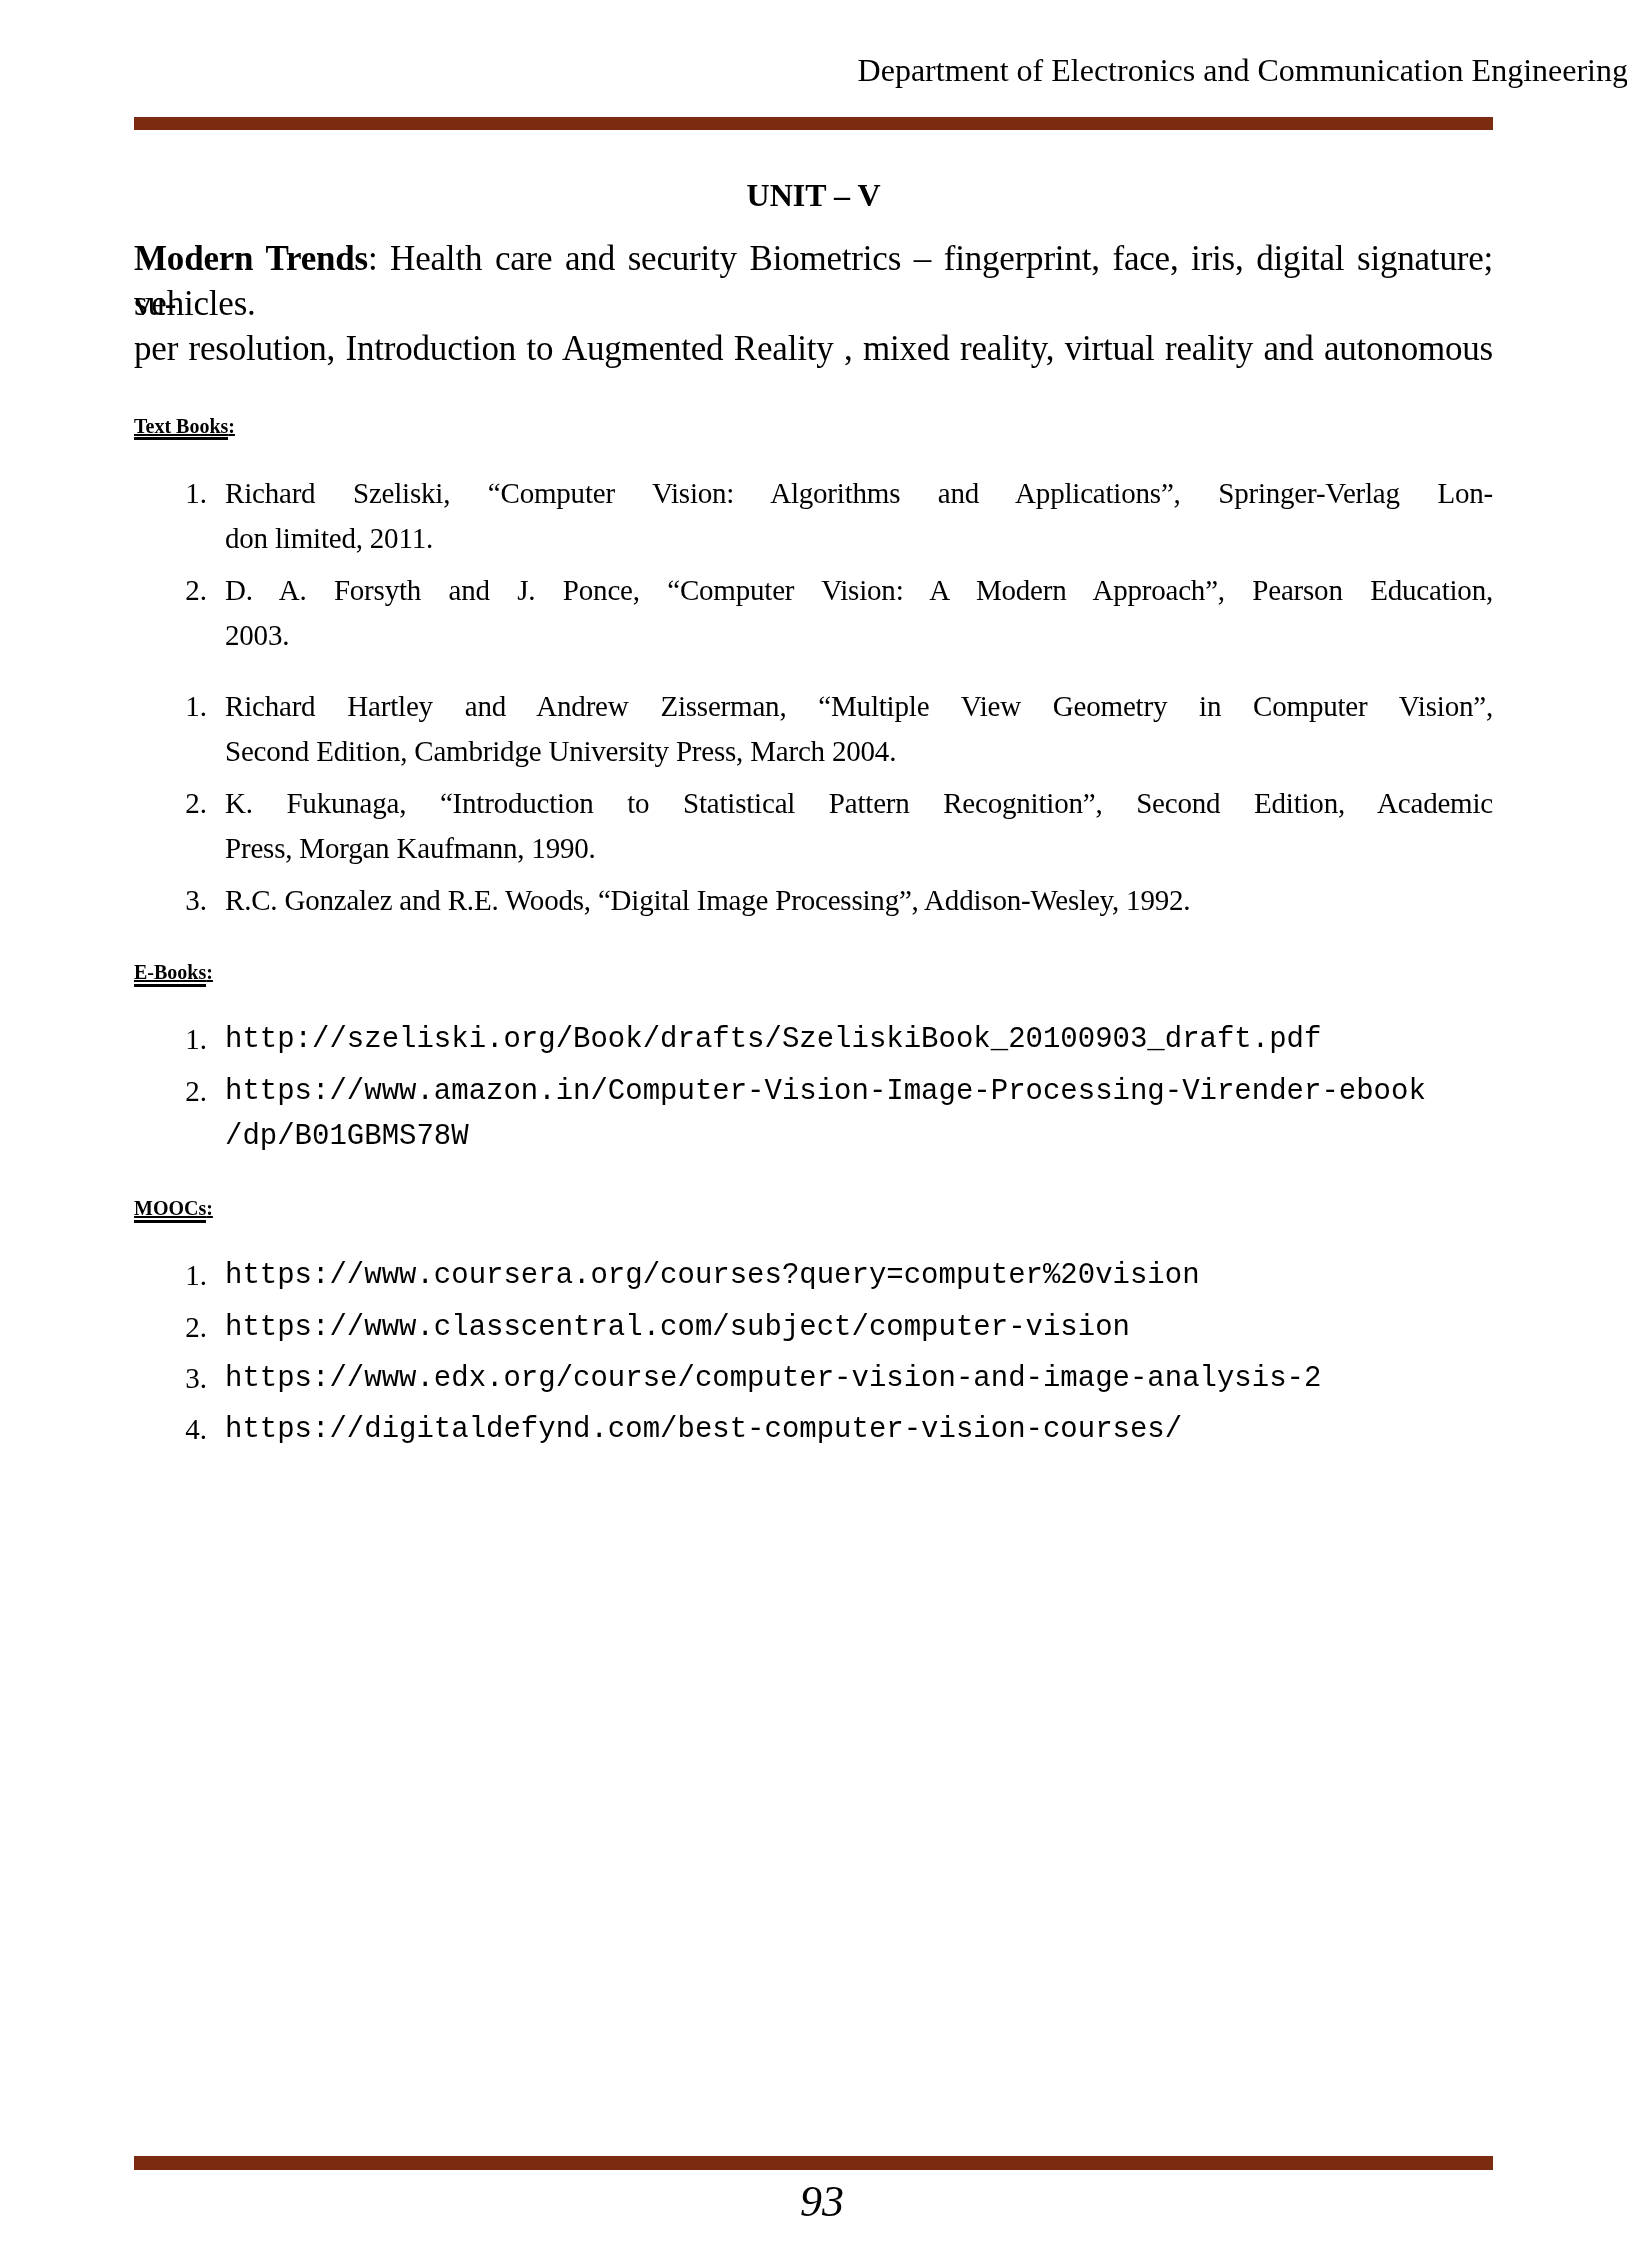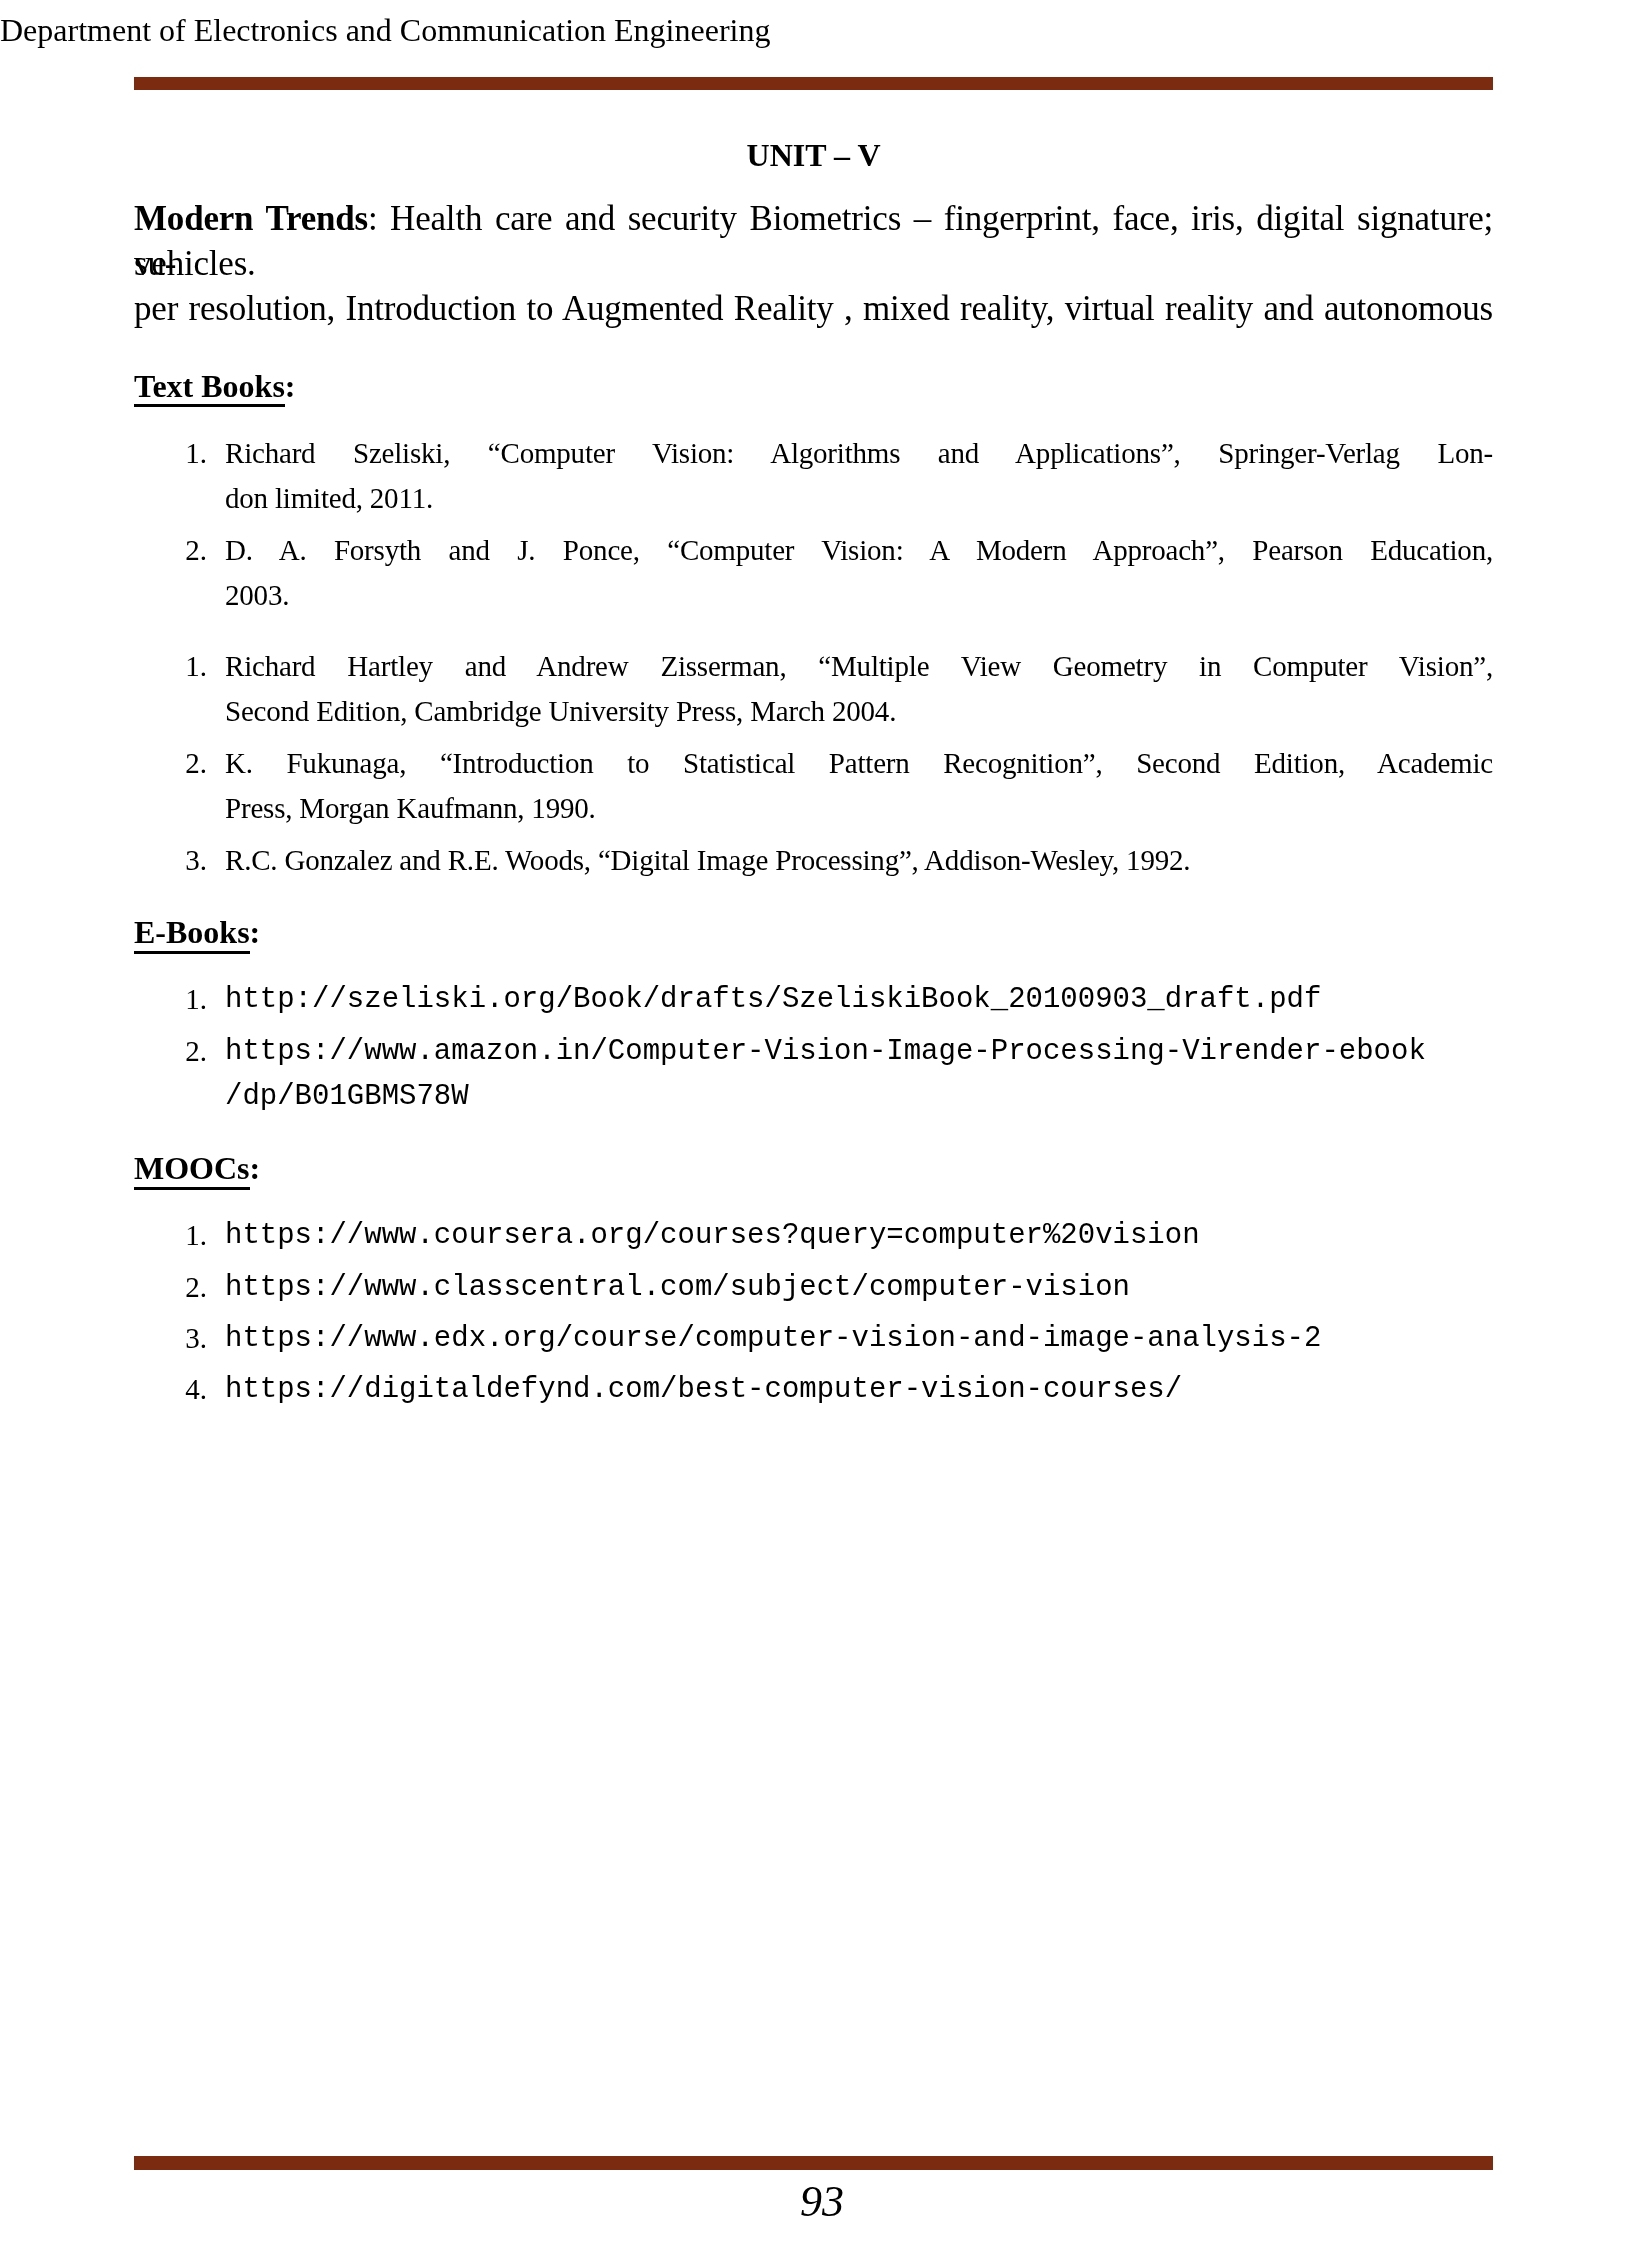--- a/index.html
+++ b/index.html
@@ -11,21 +11,22 @@
     color: #000000;
     font-family: "Liberation Serif", serif;
     overflow: hidden;
   }
   .content { margin: 0 134px; width: 1359px; }
 
   .header-title {
     padding-top: 12.7px;
     font-size: 32px;
     line-height: 35px;
-    text-align: left;
+    text-align: right;
+    margin-top: 40px;
   }
   .rule {
     margin-top: 29px;
     height: 13.5px;
     background: #7b2b10;
   }
 
   .unit-title {
     margin-top: 46px;
     font-size: 32px;
@@ -39,23 +40,24 @@
     font-size: 35px;
     line-height: 45px;
     height: 45px;
     letter-spacing: -0.2px;
     white-space: pre-wrap;
   }
   .stretch { text-align: justify; text-align-last: justify; }
 
   .section-heading {
     margin-top: 35px;
-    font-size: 32px;
+    font-size: 20px;
     line-height: 40px;
     font-weight: bold;
+    text-decoration: underline;
   }
   .tight .section-heading { margin-top: 29px; }
   .hlabel {
     border-bottom: 3.2px solid #000;
     padding-bottom: 0.8px;
   }
 
   .list { margin-top: 25.4px; }
   .item { position: relative; padding-left: 91px; }
   .num {

